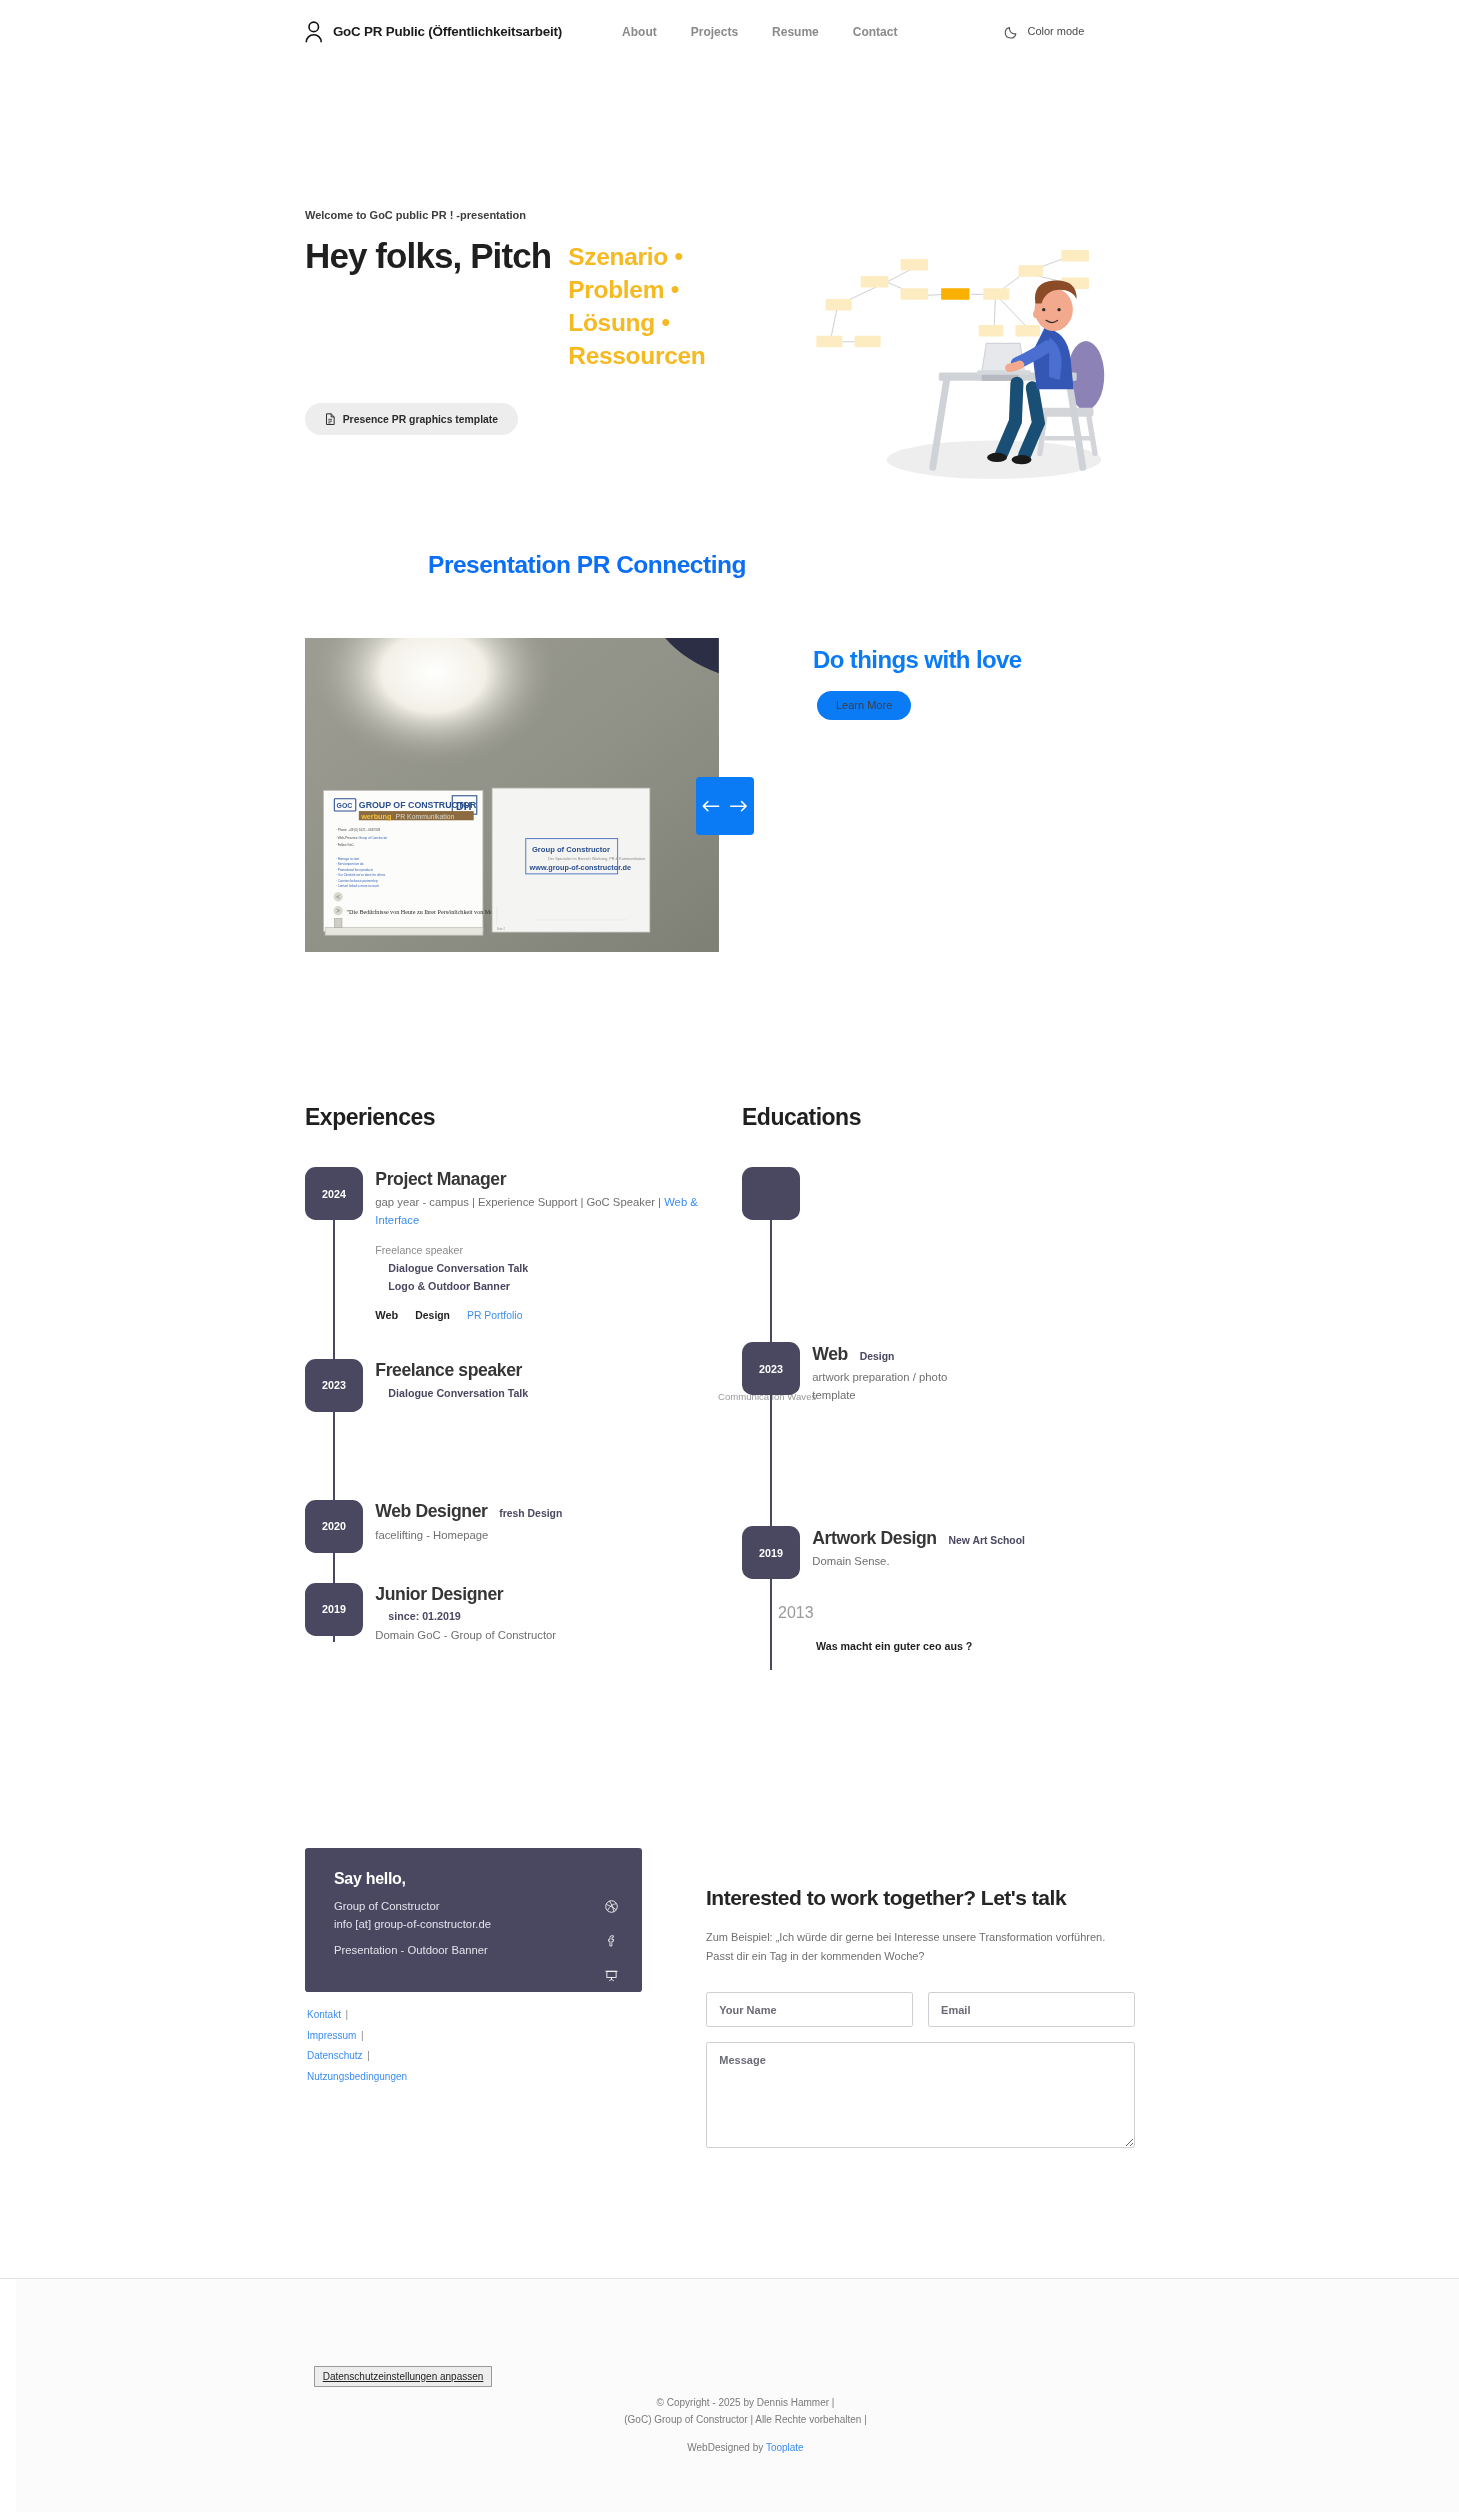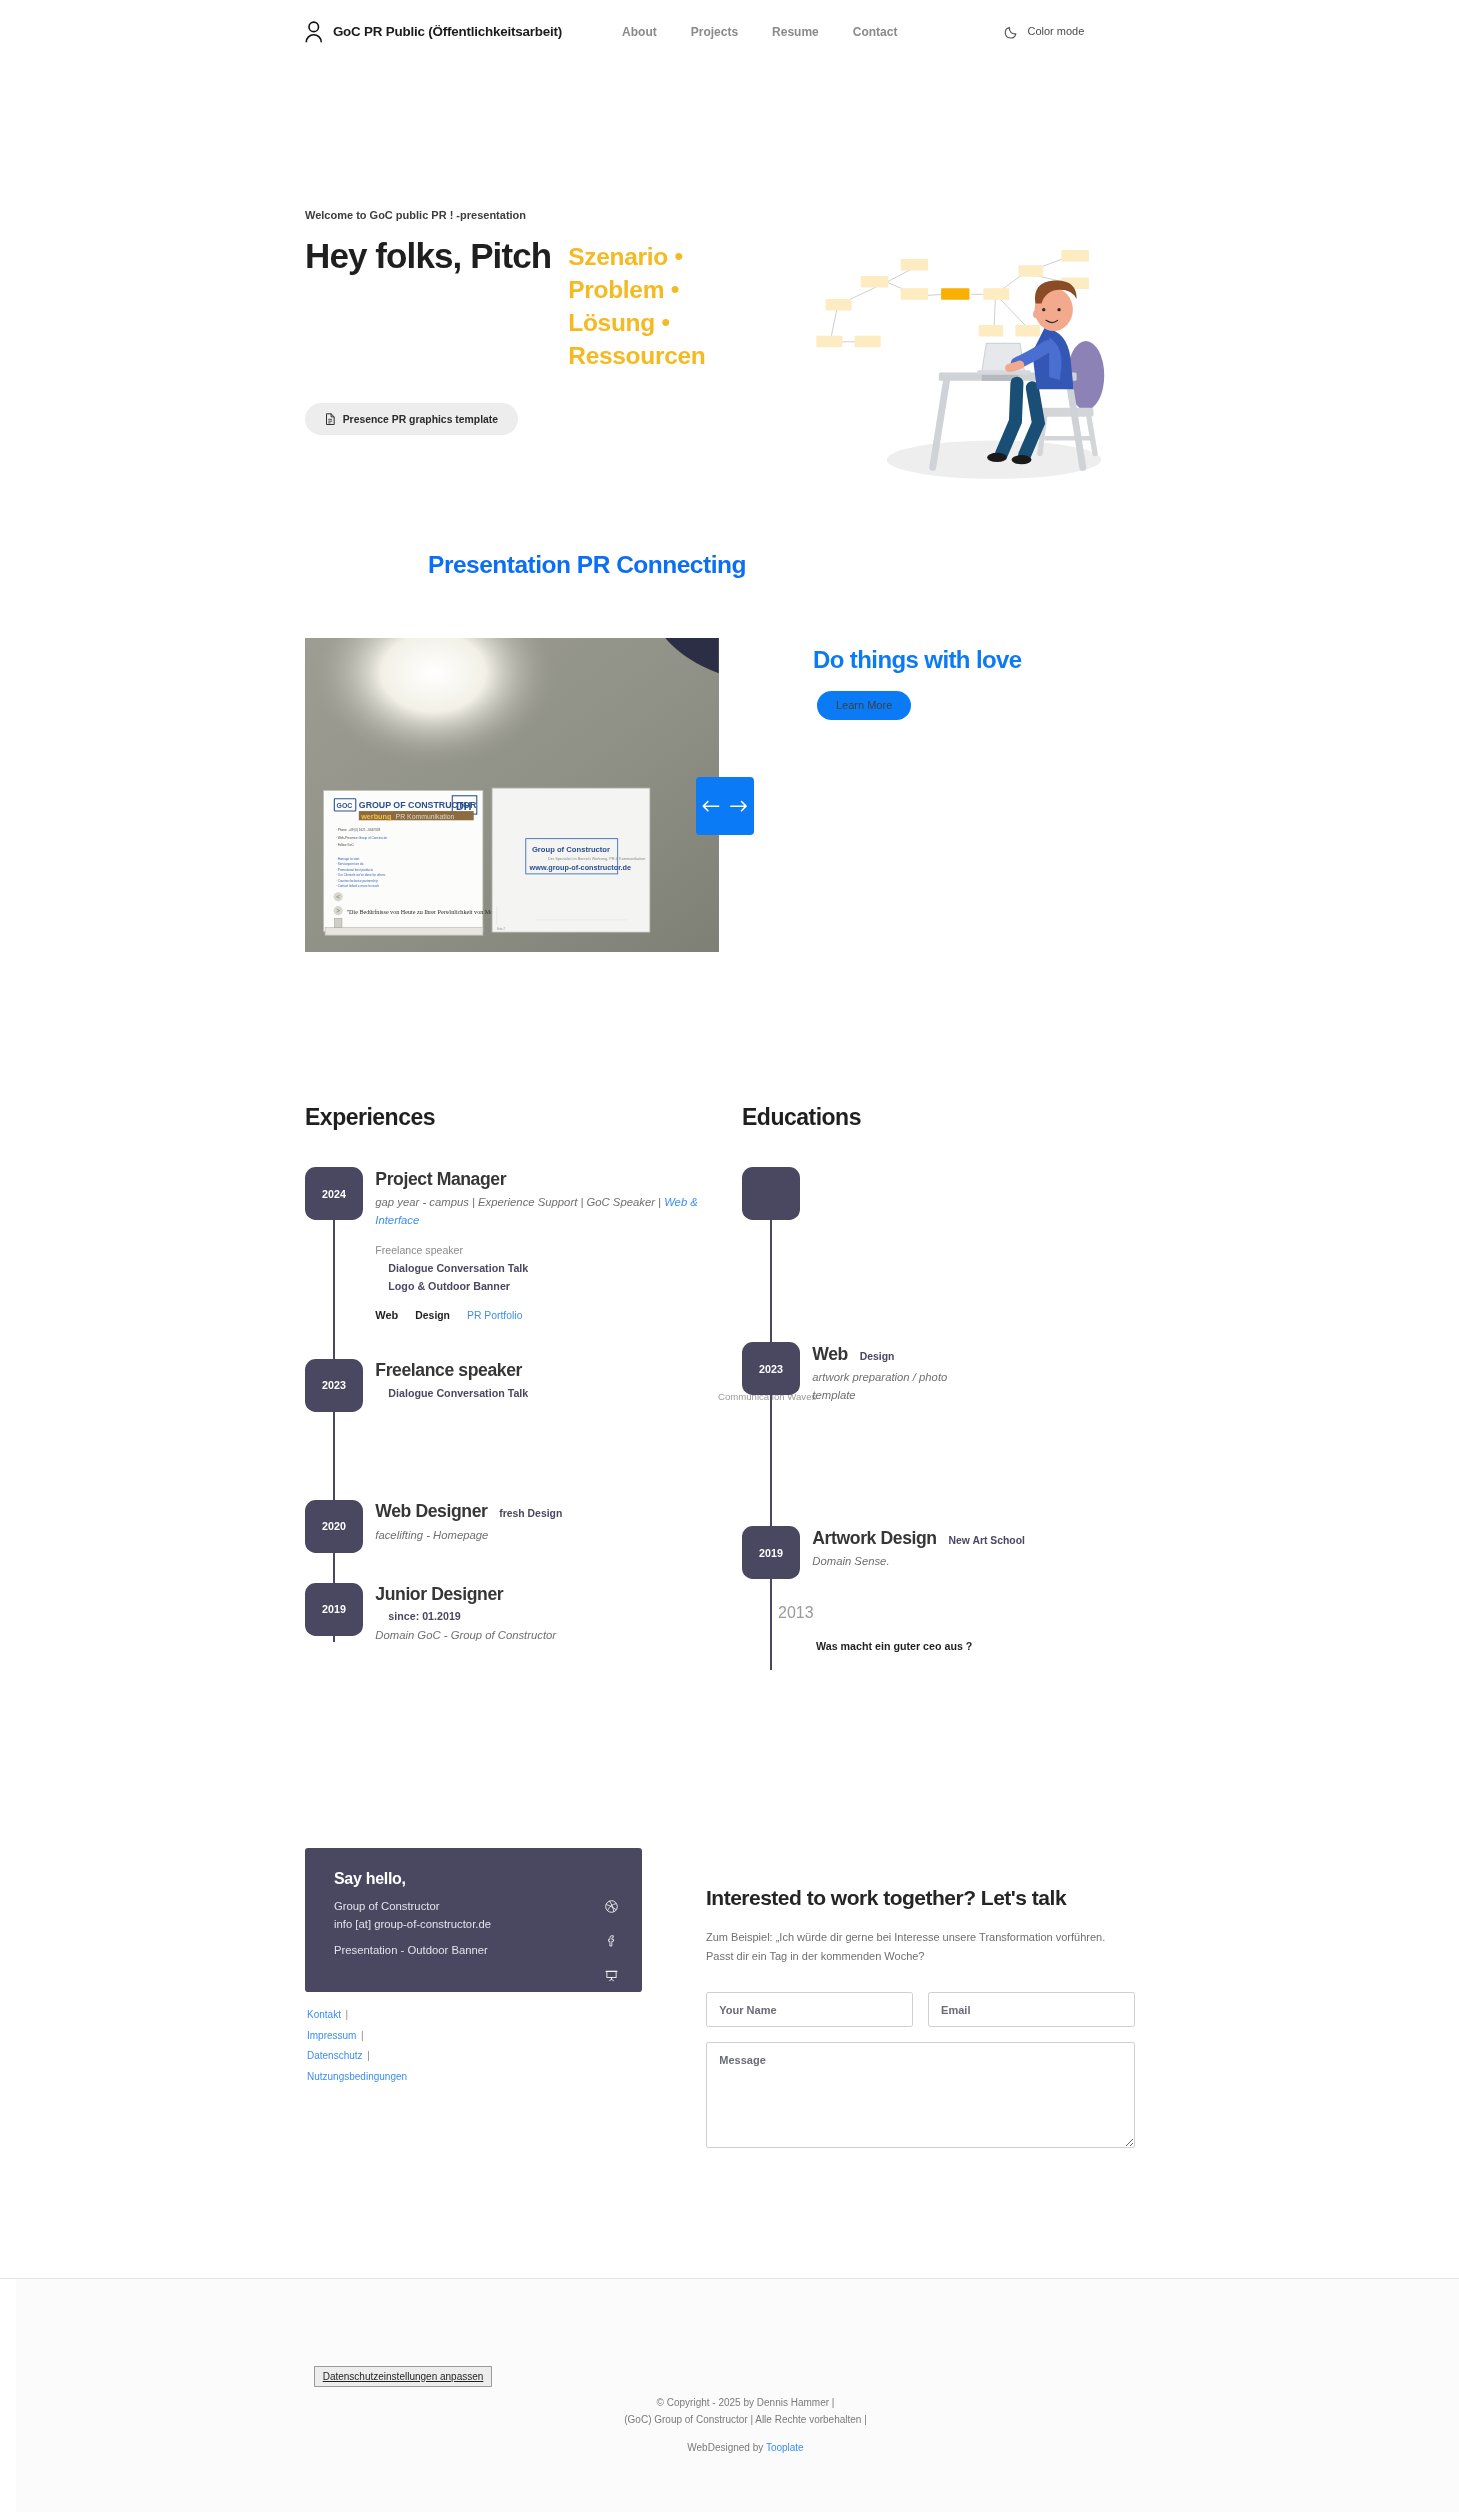--- a/index.html
+++ b/index.html
@@ -126,21 +126,21 @@
   .tl-body { padding-left: 12.3px; padding-top: 1.5px; flex: 1 1 auto; }
   .tl-role {
     font-size: 17.6px; font-weight: bold; color: #363636;
     letter-spacing: -0.4px; display: inline;
   }
   .tl-org {
     font-size: 10.4px; font-weight: bold; color: #4a4861;
     margin-left: 8.4px; display: inline; white-space: nowrap;
   }
   .tl-desc {
-    font-size: 11.3px; color: #6f6f6f; line-height: 1.55; margin-top: 4.6px; font-style: italic;
+    font-size: 11.3px; color: #6f6f6f; line-height: 1.55; margin-top: 4.6px;
   }
   .tl-desc a, .link-blue { color: #3b8df0; text-decoration: none; cursor: pointer; }
   .tl-sub { font-size: 10.6px; color: #8b8b8b; margin-top: 14.6px; }
   .tl-tag {
     font-size: 10.7px; font-weight: bold; color: #4a4861;
     margin-top: 6.1px; padding-left: 13px;
   }
   .tl-miscrow {
     margin-top: 17px; display: flex; align-items: baseline; gap: 17px;
   }

